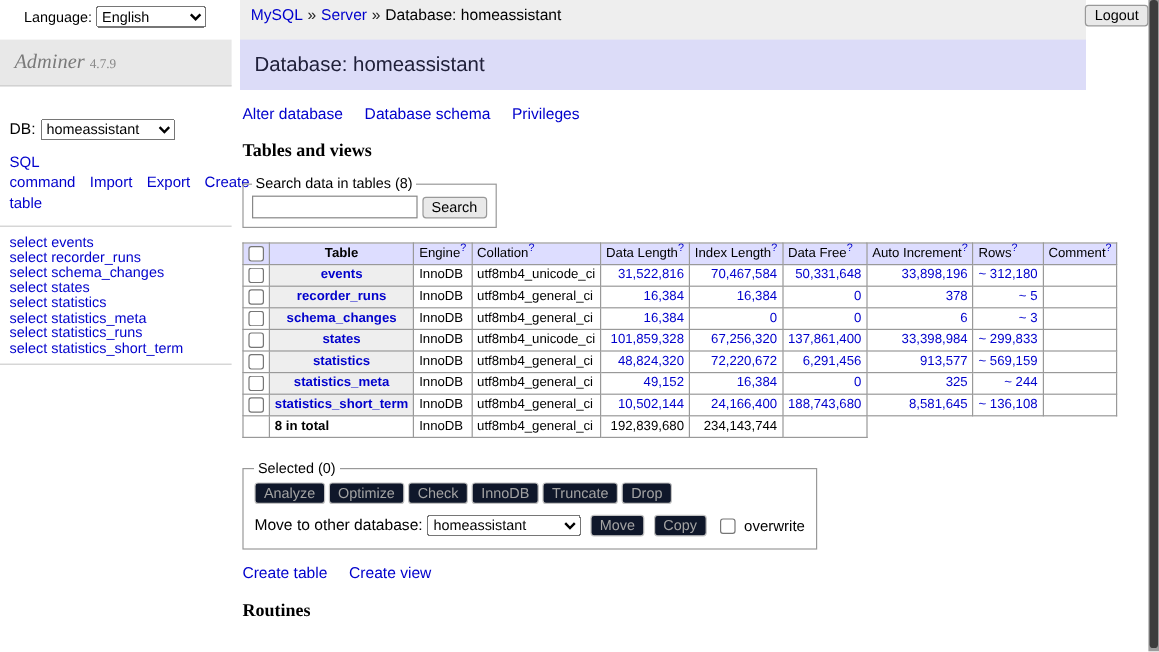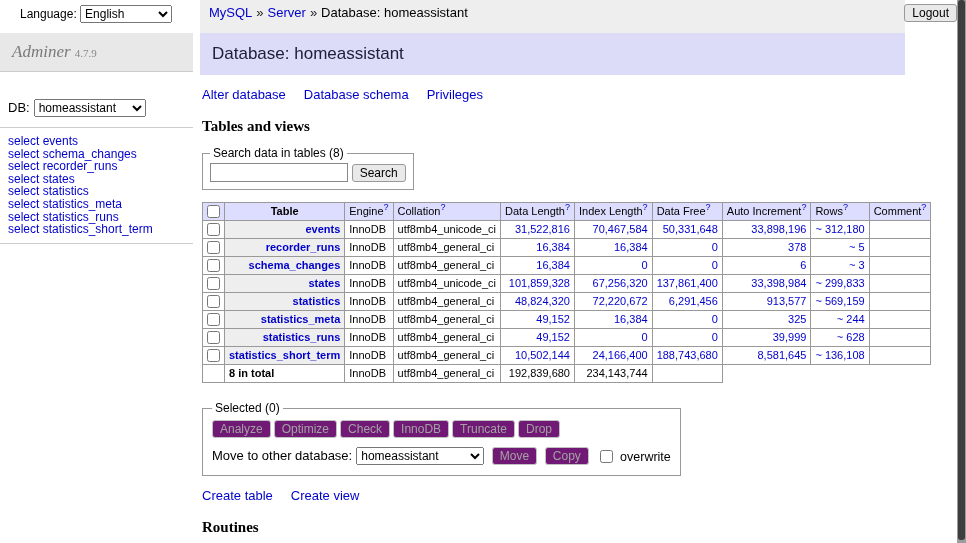--- a/index.html
+++ b/index.html
@@ -20,21 +20,21 @@
     line-height: 26px; background: #eeeeee; padding-left: 9px; font-size: 13px;
     white-space: nowrap; overflow: hidden;
   }
   .bc-sep { color: #222; margin: 0 4px; }
   .logout-btn { position: absolute; right: 9px; top: 4px; }
 
   button {
     font-family: inherit; font-size: 12px; padding: 1px 7px;
     background: #e9e9e9; border: 1px solid #999; border-radius: 3px; color: #000;
   }
-  button:disabled { color: #a3a3a3; background: #701a75; border-color: #c2c2c2; }
+  button:disabled { color: #a3a3a3; background: #0f172a; border-color: #c2c2c2; }
 
   
   .sidebar { position: absolute; top: 26px; left: 0; width: 193px; bottom: 0; background: #fff; }
   .sidebar h1 {
     margin: 7px 0 0 0; background: #e8e8e8; border-bottom: 1px solid #ccc;
     padding: 9px 12px; font-weight: normal; font-size: 17px; color: #7a7a7a; font-family: Liberation Serif, serif;
   }
   .app-name { font-style: italic; }
   .app-version { font-size: 11px; color: #888; }
   .db-row { margin: 27px 8px 10px; }
@@ -57,21 +57,21 @@
   fieldset { display: inline-block; border: 1px solid #999; margin: 0 0 0 2px; padding: 3px 7px 7px; border-radius: 0; }
   legend { font-size: 12px; padding: 0 3px; }
   .search-input { width: 138px; height: 19px; font-size: 12px; border: 1px solid #888; padding: 1px 3px; }
 
   
   table.data { border-collapse: collapse; margin: 12px 0 0 2px; font-size: 11px; border-radius: 32px; }
   .data th, .data td { border: 1px solid #999; padding: 2px 4px; line-height: 13px; white-space: nowrap; }
   .data thead th, .data thead td { background: #ddddff; font-weight: normal; text-align: left; }
   .data thead th.tbl-col { font-weight: bold; text-align: center; min-width: 96px; }
   .data thead .comment-col { min-width: 52px; }
-  .data tbody th { background: #eeeeee; text-align: right; font-weight: bold; }
+  .data tbody th { background: #eeeeee; text-align: center; font-weight: bold; }
   .data td.num { text-align: right; color: #0000cc; }
   .data td.num-black { text-align: right; color: #000; }
   .data td.chk, .data thead td.chk { text-align: center; padding: 0 3px; background: #fff; }
   .data thead td.chk { background: #ddddff; }
   .data a.tbl { font-weight: bold; }
   sup.help { font-size: 9px; line-height: 0; }
   .data input[type=checkbox] { margin: 1px; vertical-align: middle; }
   .data tr.total-row td.bold { font-weight: bold; }
 
   
@@ -105,24 +105,25 @@
 <div class="sidebar">
   <h1>
     <span class="app-name">Adminer</span>
     <span class="app-version">4.7.9</span>
   </h1>
   <div class="db-row">
     <label>DB:</label><select>
       <option>homeassistant</option>
     </select>
   </div>
+  <p class="side-links" id="sidebar-links"><a href="#">SQL command</a><a href="#">Import</a><a href="#">Export</a><a href="#">Create table</a></p>
   <p class="side-tables" id="sidebar-tables">
       <a href="#">select events</a>
+      <a href="#">select recorder_runs</a>
       <a href="#">select schema_changes</a>
-      <a href="#">select recorder_runs</a>
       <a href="#">select states</a>
       <a href="#">select statistics</a>
       <a href="#">select statistics_meta</a>
       <a href="#">select statistics_runs</a>
       <a href="#">select statistics_short_term</a>
     </p>
 </div>
 
 <div class="main">
   <h2>Database: homeassistant</h2>
@@ -216,32 +217,20 @@
         <tr>
           <td class="chk"><input type="checkbox" style=""></td>
           <th><a href="#" class="tbl">statistics_meta</a></th>
           <td class="">InnoDB</td>
           <td class="">utf8mb4_general_ci</td>
           <td class="num">49,152</td>
           <td class="num">16,384</td>
           <td class="num">0</td>
           <td class="num">325</td>
           <td class="num">~ 244</td>
-          <td class=""></td>
-        </tr>
-        <tr>
-          <td class="chk"><input type="checkbox" style=""></td>
-          <th><a href="#" class="tbl">statistics_runs</a></th>
-          <td class="">InnoDB</td>
-          <td class="">utf8mb4_general_ci</td>
-          <td class="num">49,152</td>
-          <td class="num">0</td>
-          <td class="num">0</td>
-          <td class="num">39,999</td>
-          <td class="num">~ 628</td>
           <td class=""></td>
         </tr>
         <tr>
           <td class="chk"><input type="checkbox" style=""></td>
           <th><a href="#" class="tbl">statistics_short_term</a></th>
           <td class="">InnoDB</td>
           <td class="">utf8mb4_general_ci</td>
           <td class="num">10,502,144</td>
           <td class="num">24,166,400</td>
           <td class="num">188,743,680</td>

